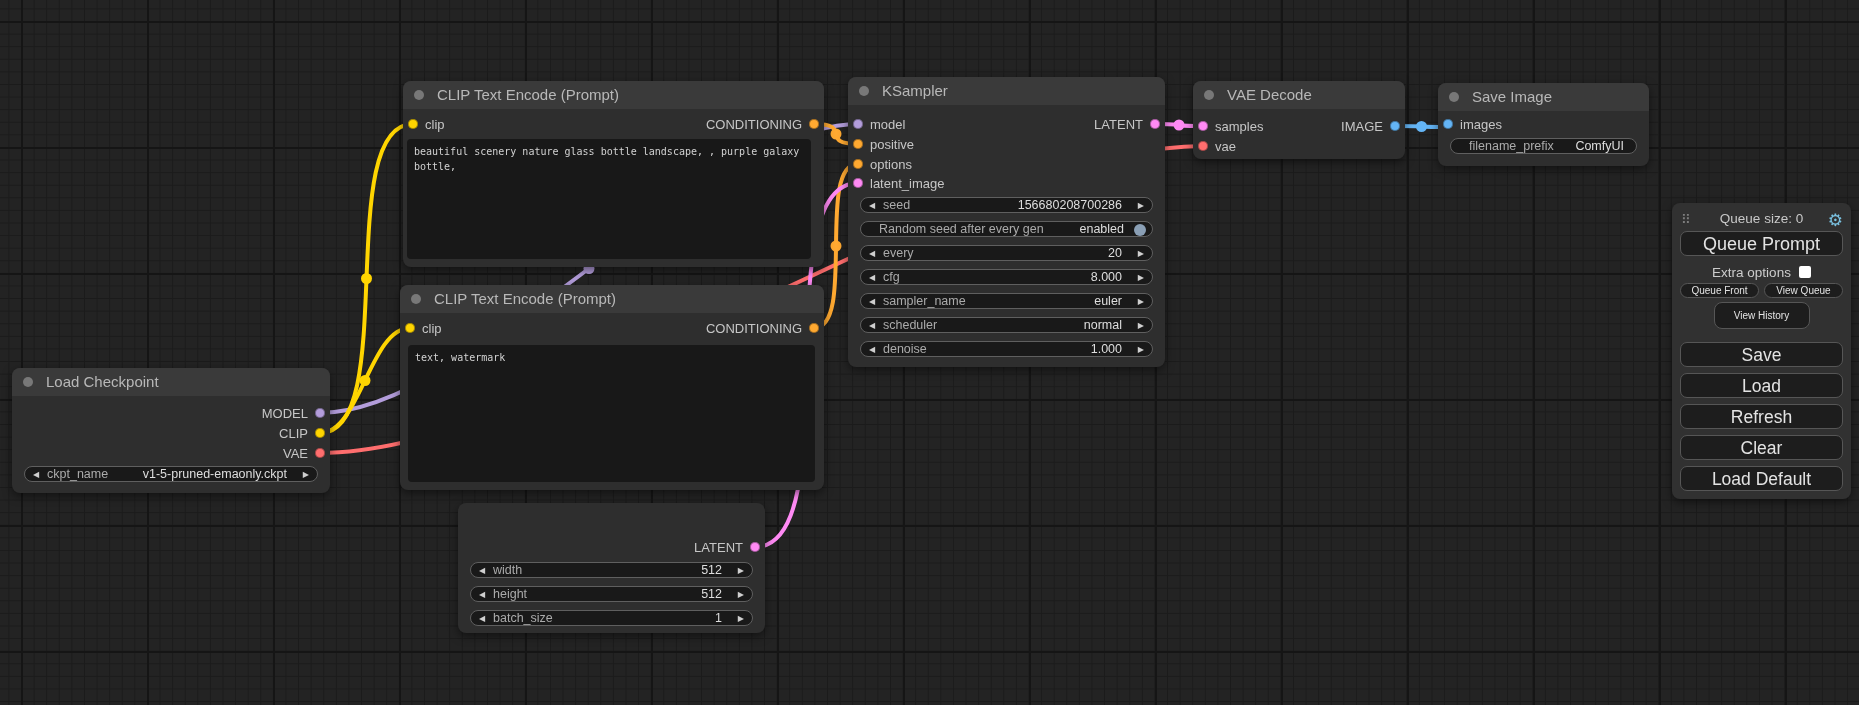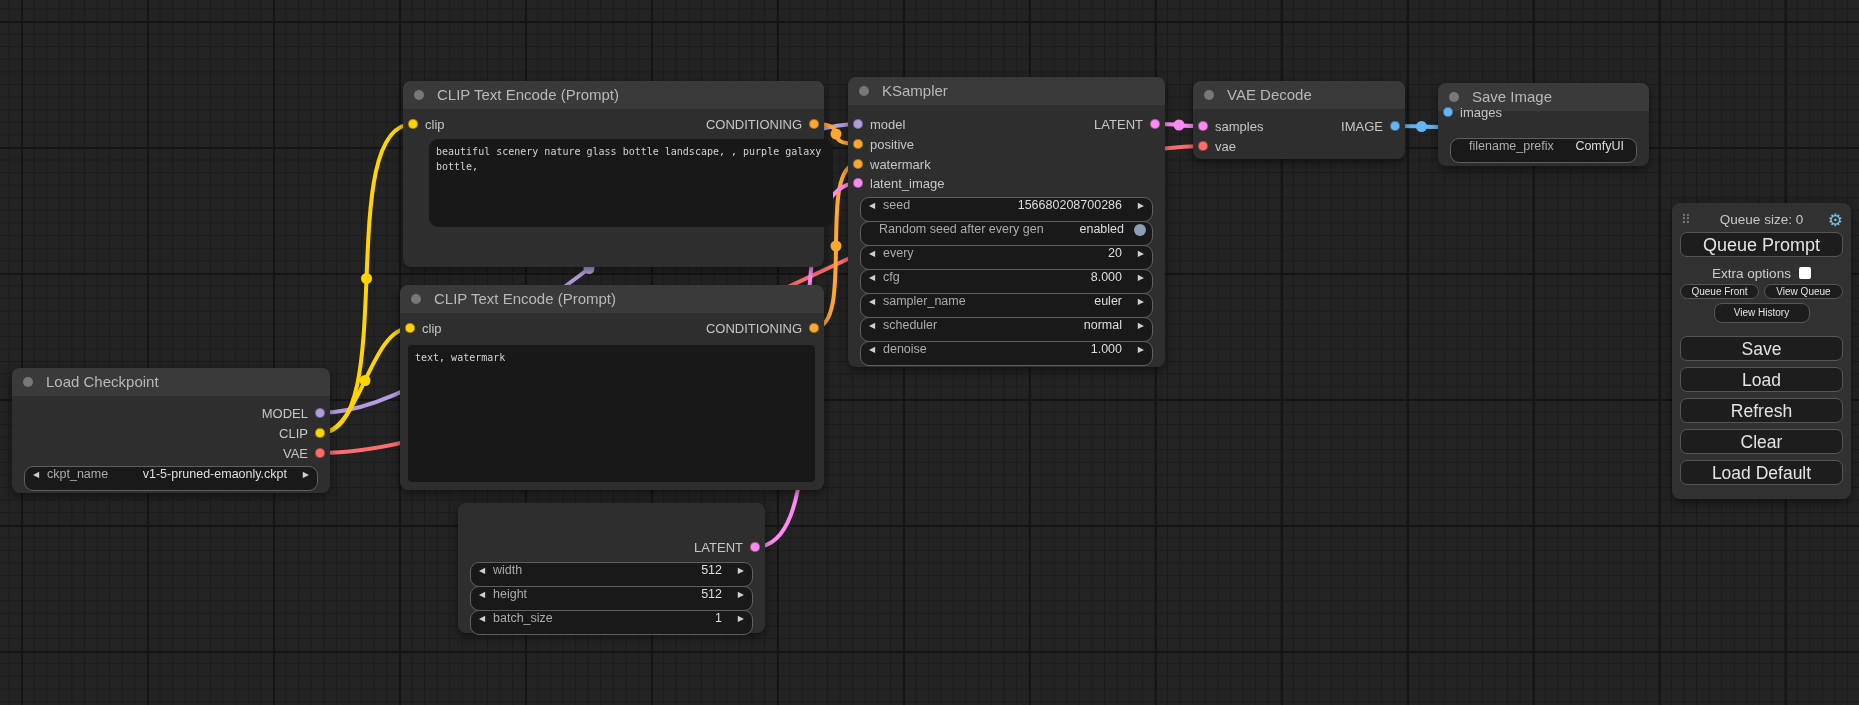--- a/index.html
+++ b/index.html
@@ -47,21 +47,21 @@
     font-size:13px;color:var(--slot-text);white-space:nowrap;
   }
   .slot.in{left:5px;} .slot.out{right:5px;}
   .slot-dot{width:10px;height:10px;border-radius:50%;box-shadow:inset 0 0 0 1px rgba(0,0,0,.35);flex:none;}
   .node-text{
     position:absolute;background:var(--textarea-bg);color:var(--textarea-text);
     font-family:"DejaVu Sans Mono",monospace;font-size:10px;line-height:15px;
     padding:5px 7px;border-radius:4px;white-space:pre-wrap;word-break:break-word;overflow:hidden;
   }
   .widget{
-    position:absolute;height:25px;background:var(--widget-bg);
+    position:absolute;height:16px;background:var(--widget-bg);
     border:1px solid var(--widget-border);border-radius:9px;
     font-size:12.5px;line-height:15px;
   }
   .warrow{
     position:absolute;top:0;font-size:8px;line-height:15px;color:#cfcfcf;
     font-family:"DejaVu Sans",sans-serif;cursor:pointer;
   }
   .warrow.l{left:8px;} .warrow.r{right:8px;}
   .wlabel{position:absolute;left:22px;color:var(--widget-label);white-space:nowrap;}
   .wvalue{position:absolute;right:30px;color:var(--widget-value);white-space:nowrap;}
@@ -103,21 +103,21 @@
   .qp-extra{
     height:14px;display:flex;align-items:center;justify-content:center;
     gap:8px;font-size:13.5px;color:#cccccc;margin:3px 0 4px 0;
   }
   .qp-checkbox{
     width:12px;height:12px;background:#ffffff;border-radius:2px;cursor:pointer;flex:none;
   }
   .qp-row{display:flex;gap:5px;margin-bottom:4px;}
   .qp-row.center{justify-content:center;margin-bottom:13px;}
   .qp-small{height:15px;font-size:10px;line-height:12px;border-radius:8px;flex:1;margin:0;}
-  .qp-small.hist{flex:none;width:96px;height:20px;}
+  .qp-small.hist{flex:none;width:96px;height:27px;}
 </style>
 </head>
 <body>
 
 <div id="canvas">
   <svg id="wires" width="1859" height="705">
       <path d="M 320 413 C 472.6771512047562 413, 705.3228487952438 124, 858 124" stroke="#B39DDB" stroke-width="4" fill="none" stroke-linecap="round"></path>
       <circle cx="589" cy="268.5" r="5.5" fill="#B39DDB"></circle>
       <path d="M 320 433 C 400.67295085714915 433, 332.32704914285085 124, 413 124" stroke="#FFD500" stroke-width="4" fill="none" stroke-linecap="round"></path>
       <circle cx="366.5" cy="278.5" r="5.5" fill="#FFD500"></circle>
@@ -167,21 +167,21 @@
           <span class="node-title">CLIP Text Encode (Prompt)</span>
         </div>
         <div class="slot in" style="top: 34px;">
           <span class="slot-dot" style="background: rgb(255, 213, 0);"></span>
           <span>clip</span>
         </div>
         <div class="slot out" style="top: 34px;">
           <span>CONDITIONING</span>
           <span class="slot-dot" style="background: rgb(255, 169, 49);"></span>
         </div>
-        <div class="node-text" style="left: 26px; top: 58px; width: 404px; height: 88px; border-radius: 9px;">beautiful scenery nature glass bottle landscape, , purple galaxy bottle,</div>
+        <div class="node-text" style="left: 4px; top: 58px; width: 404px; height: 120px;">beautiful scenery nature glass bottle landscape, , purple galaxy bottle,</div>
       </div>
       <div class="node" style="left: 400px; top: 285px; width: 424px; height: 205px;">
         <div class="node-header">
           <span class="title-dot"></span>
           <span class="node-title">CLIP Text Encode (Prompt)</span>
         </div>
         <div class="slot in" style="top: 34px;">
           <span class="slot-dot" style="background: rgb(255, 213, 0);"></span>
           <span>clip</span>
         </div>
@@ -223,21 +223,21 @@
         <div class="slot in" style="top: 38px;">
           <span class="slot-dot" style="background: rgb(179, 157, 219);"></span>
           <span>model</span>
         </div>
         <div class="slot in" style="top: 58px;">
           <span class="slot-dot" style="background: rgb(255, 169, 49);"></span>
           <span>positive</span>
         </div>
         <div class="slot in" style="top: 78px;">
           <span class="slot-dot" style="background: rgb(255, 169, 49);"></span>
-          <span>watermark</span>
+          <span>options</span>
         </div>
         <div class="slot in" style="top: 97px;">
           <span class="slot-dot" style="background: rgb(255, 138, 244);"></span>
           <span>latent_image</span>
         </div>
         <div class="slot out" style="top: 38px;">
           <span>LATENT</span>
           <span class="slot-dot" style="background: rgb(255, 138, 244);"></span>
         </div>
         <div class="widget stepper" style="left: 12px; top: 120px; width: 293px;">
@@ -298,21 +298,21 @@
         <div class="slot out" style="top: 36px;">
           <span>IMAGE</span>
           <span class="slot-dot" style="background: rgb(100, 181, 246);"></span>
         </div>
       </div>
       <div class="node" style="left: 1438px; top: 83px; width: 211px; height: 83px;">
         <div class="node-header">
           <span class="title-dot"></span>
           <span class="node-title">Save Image</span>
         </div>
-        <div class="slot in" style="top: 20px;">
+        <div class="slot in" style="top: 32px;">
           <span class="slot-dot" style="background: rgb(100, 181, 246);"></span>
           <span>images</span>
         </div>
         <div class="widget field" style="left: 12px; top: 55px; width: 187px;">
           <span class="wlabel">filename_prefix</span>
           <span class="wvalue">ComfyUI</span>
         </div>
       </div>
     </div>
 

